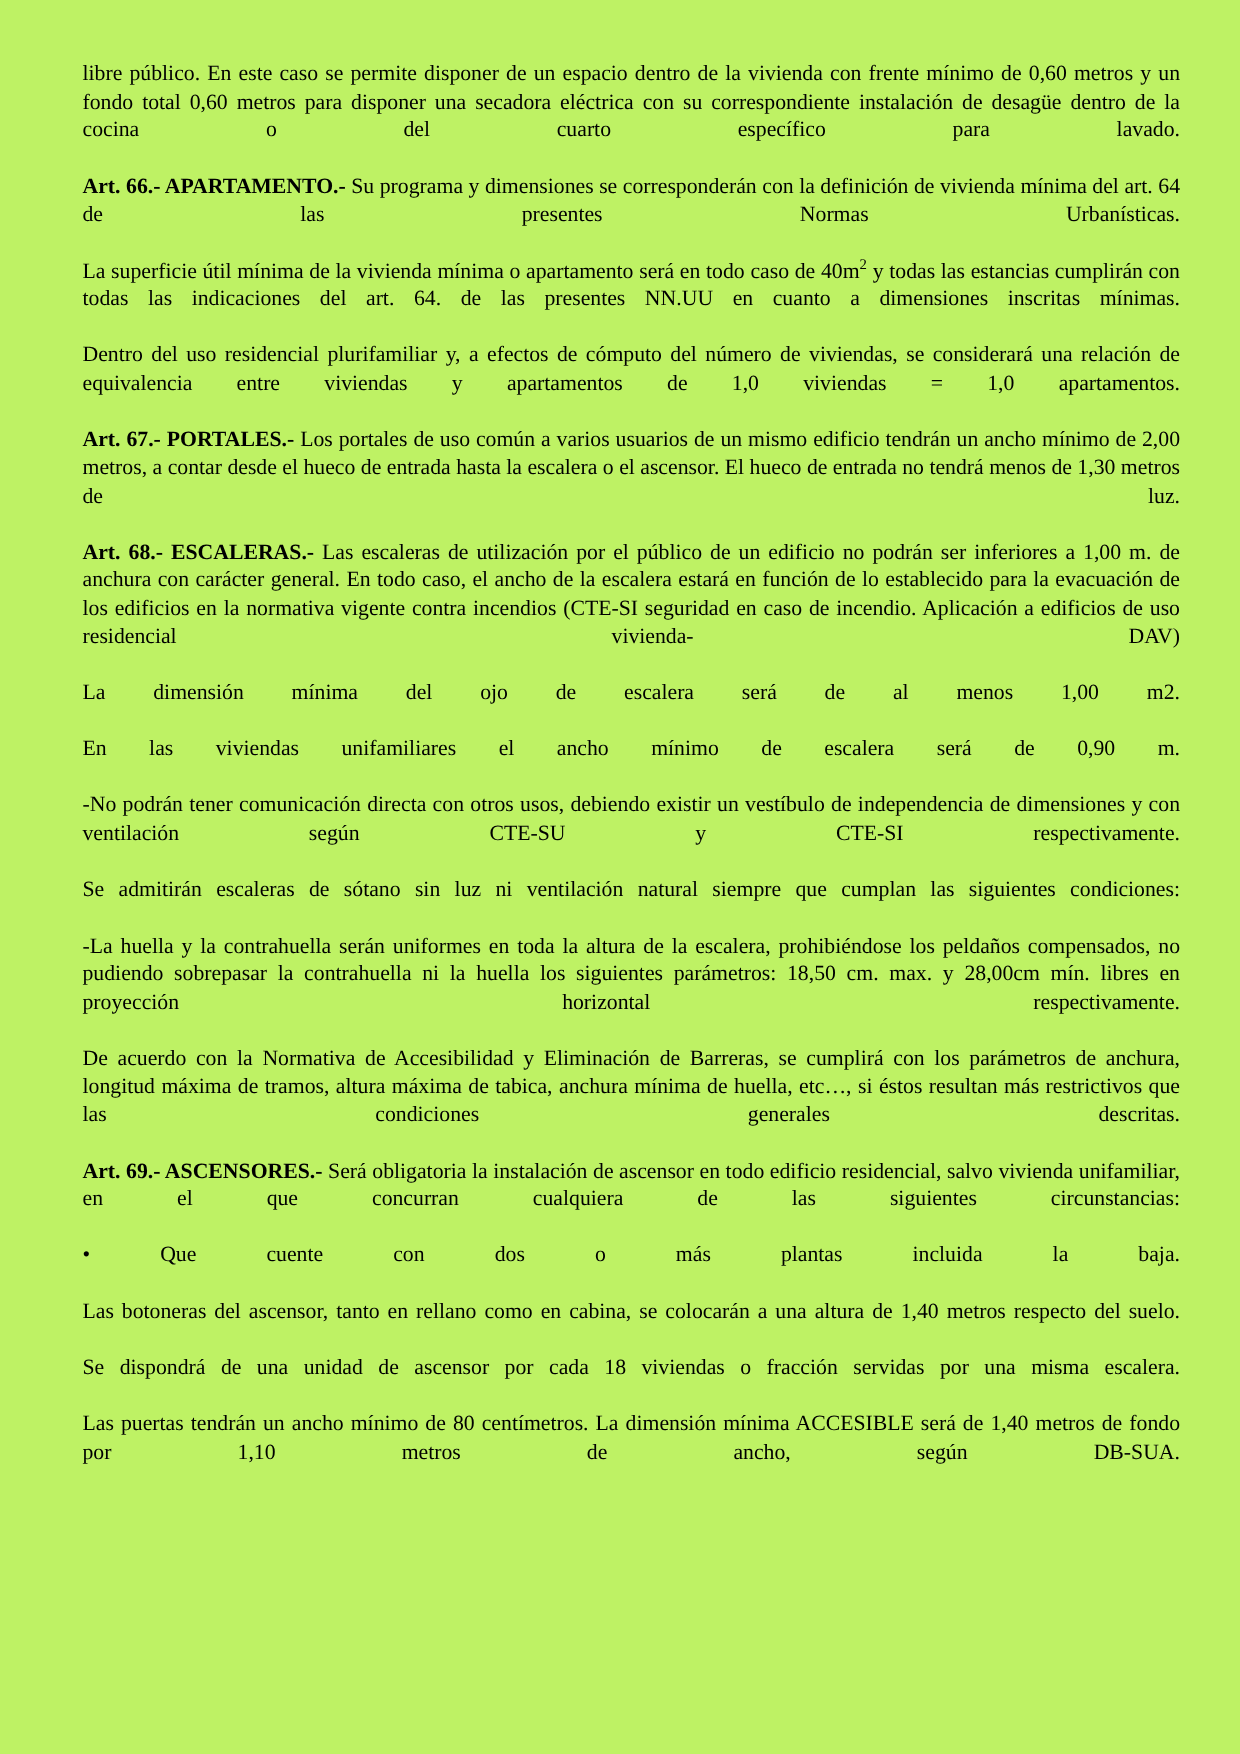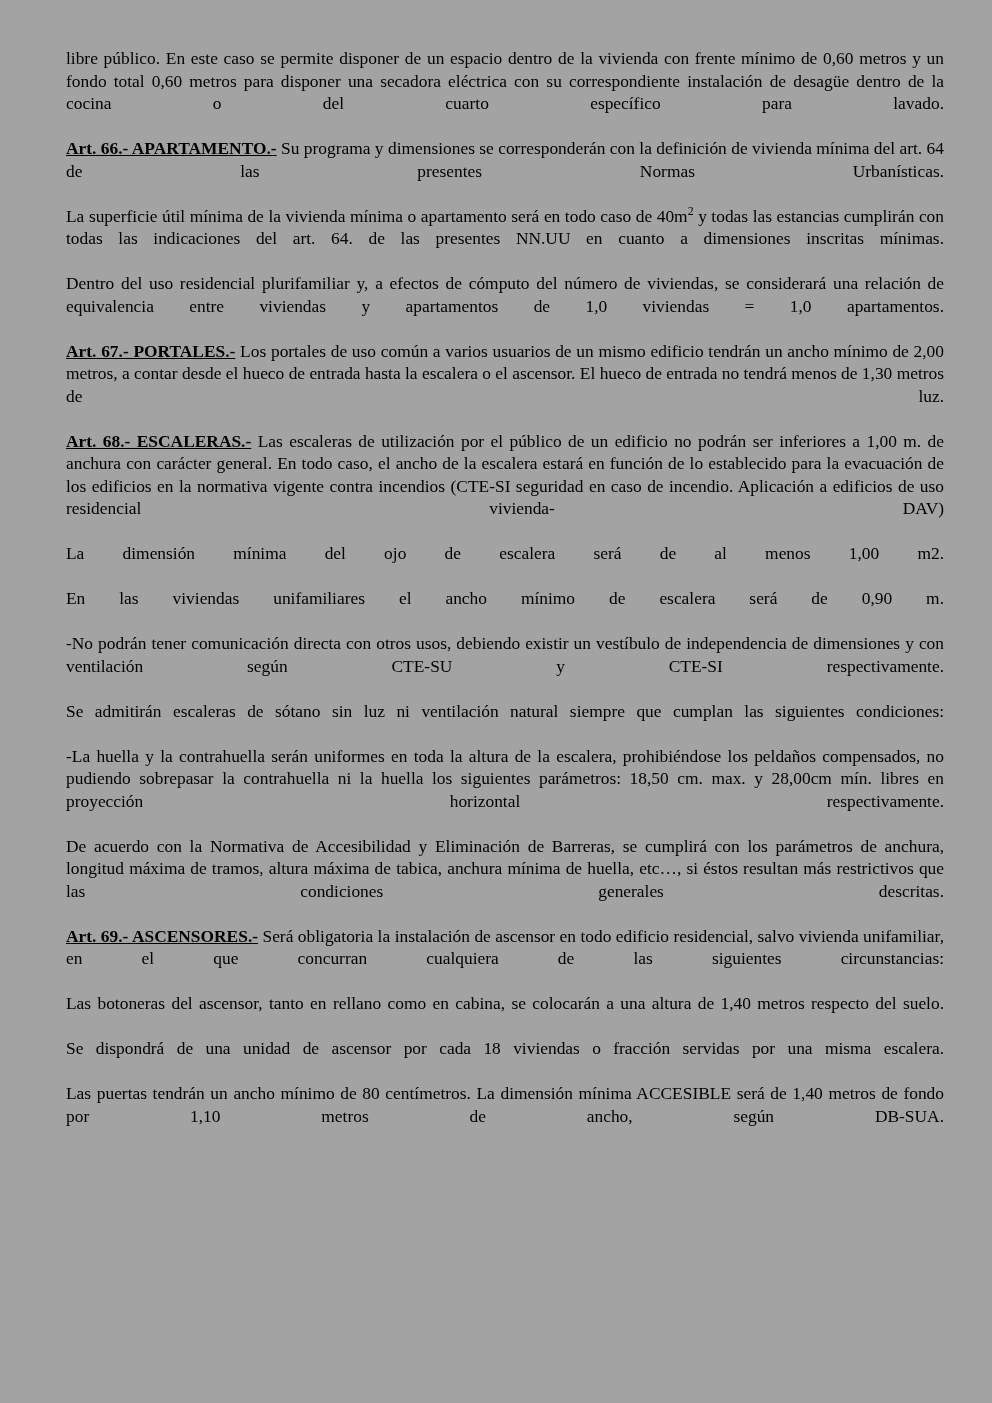--- a/index.html
+++ b/index.html
@@ -11,21 +11,21 @@
     width: 992px;
     height: 1403px;
     overflow: hidden;
     font-family: "Liberation Serif", "DejaVu Serif", serif;
     color: #000000;
   }
   #page {
     position: relative;
     width: 992px;
     height: 1403px;
-    background: #a3a3a3;
+    background: #bef264;
     box-sizing: border-box;
     padding: 47px 64px 0 66px;
   }
   #doc-body {
     width: 878px;
     font-size: 17.4px;
     line-height: 22.5px;
     text-align: justify;
     text-justify: inter-word;
     hyphens: none;
@@ -34,21 +34,20 @@
     margin: 0;
     padding: 0;
     text-align: justify;
     text-indent: 0;
   }
   p.para:last-child {
     text-align: justify;
   }
   .bold {
     font-weight: bold;
-    text-decoration: underline;
   }
   .sup {
     font-size: 0.68em;
     vertical-align: super;
     line-height: 0;
   }
   
   p.para::after {
     content: "";
     display: inline-block;
@@ -84,20 +83,21 @@
     <p class="para"><span>-No podrán tener comunicación directa con otros usos, debiendo existir un vestíbulo de independencia de dimensiones y con ventilación según CTE-SU y CTE-SI respectivamente.</span></p>
 
     <p class="para"><span>Se admitirán escaleras de sótano sin luz ni ventilación natural siempre que cumplan las siguientes condiciones:</span></p>
 
     <p class="para"><span>-La huella y la contrahuella serán uniformes en toda la altura de la escalera, prohibiéndose los peldaños compensados, no pudiendo sobrepasar la contrahuella ni la huella los siguientes parámetros: 18,50 cm. max. y 28,00cm mín. libres en proyección horizontal respectivamente.</span></p>
 
     <p class="para"><span>De acuerdo con la Normativa de Accesibilidad y Eliminación de Barreras, se cumplirá con los parámetros de anchura, longitud máxima de tramos, altura máxima de tabica, anchura mínima de huella, etc…, si éstos resultan más restrictivos que las condiciones generales descritas.</span></p>
 
     <p class="para"><span class="bold">Art. 69.- ASCENSORES.-</span><span> Será obligatoria la instalación de ascensor en todo edificio residencial, salvo vivienda unifamiliar, en el que concurran cualquiera de las siguientes circunstancias:</span></p>
 
+    <p class="para"><span>• Que cuente con dos o más plantas incluida la baja.</span></p>
 
     <p class="para"><span>Las botoneras del ascensor, tanto en rellano como en cabina, se colocarán a una altura de 1,40 metros respecto del suelo.</span></p>
 
     <p class="para"><span>Se dispondrá de una unidad de ascensor por cada 18 viviendas o fracción servidas por una misma escalera.</span></p>
 
     <p class="para"><span>Las puertas tendrán un ancho mínimo de 80 centímetros. La dimensión mínima ACCESIBLE será de 1,40 metros de fondo por 1,10 metros de ancho, según DB-SUA.</span></p>
 
   </div>
 </div>
 

